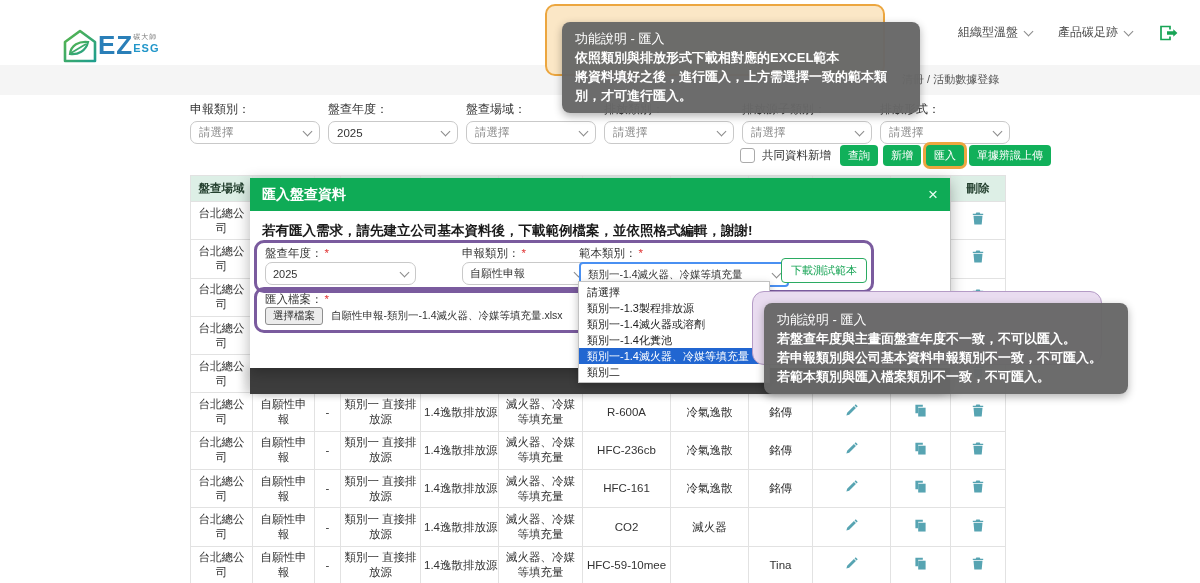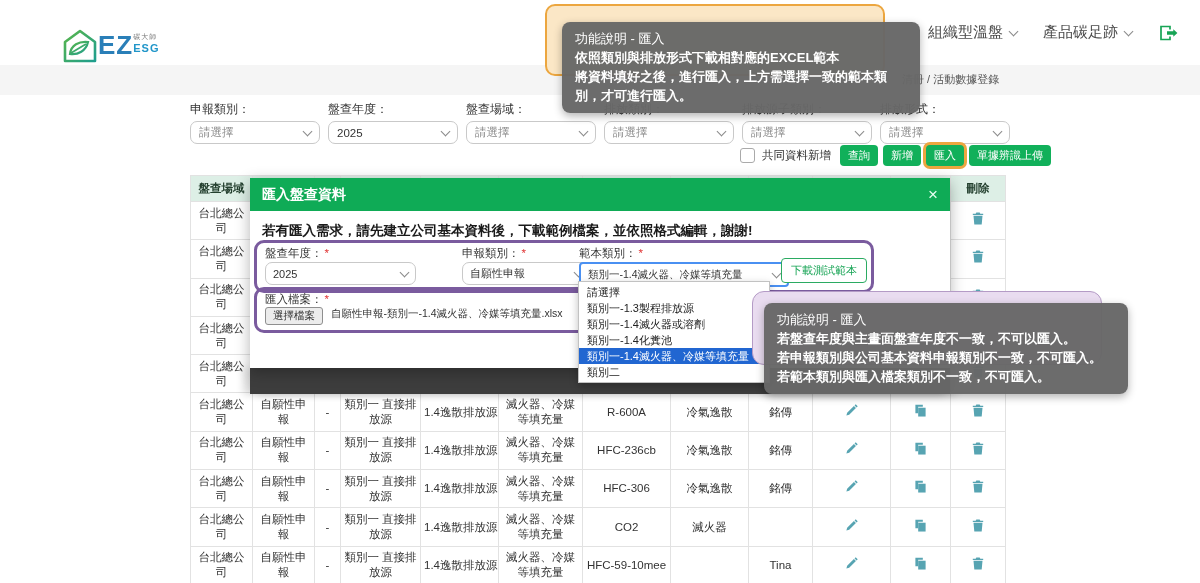--- a/index.html
+++ b/index.html
@@ -7,21 +7,21 @@
          font-family:"Liberation Sans","DejaVu Sans",sans-serif;color:#333;}
   
   .topbar{position:absolute;left:0;top:0;width:1200px;height:65px;background:#fff;}
   .logo{position:absolute;left:62px;top:28px;display:flex;align-items:flex-start;justify-content:center;}
   .logo-ez{font-size:26px;font-weight:bold;color:#2a7fb8;line-height:34px;letter-spacing:1px;}
   .logo-sub{display:flex;flex-direction:column;margin-top:4px;}
   .logo-sub-top{font-size:7px;color:#777;letter-spacing:1px;}
   .logo-sub-bot{font-size:11px;font-weight:bold;color:#2196c9;letter-spacing:1px;}
   .nav{position:absolute;right:22px;top:0;height:65px;display:flex;align-items:center;gap:26px;}
   .nav-items{display:flex;gap:26px;}
-  .nav-item{display:flex;align-items:center;font-size:15px;color:#4a4a4a;cursor:pointer;font-family:Liberation Mono, monospace;}
+  .nav-item{display:flex;align-items:center;font-size:12px;color:#4a4a4a;cursor:pointer;font-family:Liberation Mono, monospace;}
   .chev{display:inline-block;width:6px;height:6px;border-right:1.5px solid #8a8a8a;
         border-bottom:1.5px solid #8a8a8a;transform:rotate(45deg);margin-left:7px;margin-top:-3px;}
   
   .subbar{position:absolute;left:0;top:65px;width:1200px;height:30px;background:#f5f5f5;}
   .breadcrumb{position:absolute;left:902px;top:72px;font-size:11px;color:#555;}
   
   .filters{position:absolute;left:190px;top:101px;width:820px;display:flex;gap:8px;}
   .fgroup{width:130px;}
   .flab{font-size:12px;color:#333;margin-bottom:3px;white-space:nowrap;}
   .sbox{height:21px;border:1px solid #c9c9c9;border-radius:7px;background:#fff;display:flex;
@@ -57,21 +57,21 @@
   #pbox2{left:4px;top:109px;width:354px;height:40px;}
   .mlab{position:absolute;font-size:11.5px;color:#333;white-space:nowrap;}
   .req{color:#e03131;margin-left:2px;}
   .msel{position:absolute;height:21px;border:1px solid #c9c9c9;border-radius:7px;background:#fff;
         display:flex;align-items:center;justify-content:space-between;padding:0 7px;font-size:11px;cursor:pointer;white-space:nowrap;}
   #msel-year{left:8px;top:19px;width:135px;}
   #msel-report{left:205px;top:19px;width:112px;}
   #msel-template{left:322px;top:19px;width:192px;border:2px solid #4a90f2;border-radius:4px;font-size:10.5px;}
   #download-btn{position:absolute;left:524px;top:15px;width:86px;height:25px;background:#fff;
         border:1px solid #2bab62;color:#17a455;font-size:11px;border-radius:4px;cursor:pointer;}
-  .filerow{position:absolute;left:8px;top:17px;display:flex;gap:8px;}
+  .filerow{position:absolute;left:8px;top:17px;display:flex;align-items:center;gap:8px;}
   #file-btn{height:18px;background:#ececec;border:1px solid #8f8f8f;border-radius:3px;font-size:10.5px;
         color:#333;padding:0 7px;cursor:pointer;white-space:nowrap;}
   #file-name{font-size:10.5px;color:#333;white-space:nowrap;}
   
   .dropdown{position:absolute;left:578px;top:281px;width:190px;background:#fff;border:1px solid #c2c2c2;
         box-shadow:0 3px 8px rgba(0,0,0,.25);z-index:12;padding:2px 0;}
   .dd-opt{height:16px;line-height:16px;font-size:11px;padding-left:8px;color:#222;white-space:nowrap;
         overflow:hidden;cursor:pointer;}
   .dd-opt.sel{background:#2166d1;color:#fff;}
   
@@ -344,21 +344,21 @@
                 <path fill="#57a4b2" d="M4.3.6h3.4l.6 1.1h2.9v1.2H.8V1.7h2.9zM1.5 3.8h9L9.7 12.5H2.3z"></path>
               </svg></span></td>
         </tr>
         <tr class="row">
           <td>台北總公司</td>
           <td>自願性申報</td>
           <td>-</td>
           <td>類別一 直接排放源</td>
           <td class="nw">1.4逸散排放源</td>
           <td>滅火器、冷媒等填充量</td>
-          <td class="lft">HFC-306</td>
+          <td class="lft">HFC-161</td>
           <td class="lft">冷氣逸散</td>
           <td>銘傳</td>
           <td><span class="ic"><svg width="13" height="13" viewBox="0 0 14 14">
                 <path fill="#57a4b2" d="M1.5 12.5l.8-3L9.6 2.2l2.2 2.2-7.3 7.3-3 .8zM10.3 1.5L11.5.3l2.2 2.2-1.2 1.2z"></path>
               </svg></span></td>
           <td><span class="ic"><svg width="13" height="13" viewBox="0 0 14 14">
                 <path fill="#57a4b2" d="M4.5 4h8v9.5h-8z"></path>
                 <path fill="#57a4b2" d="M1.5.8h8v2.2h-5v7h-3z"></path>
               </svg></span></td>
           <td><span class="ic"><svg width="12" height="13" viewBox="0 0 12 13">

